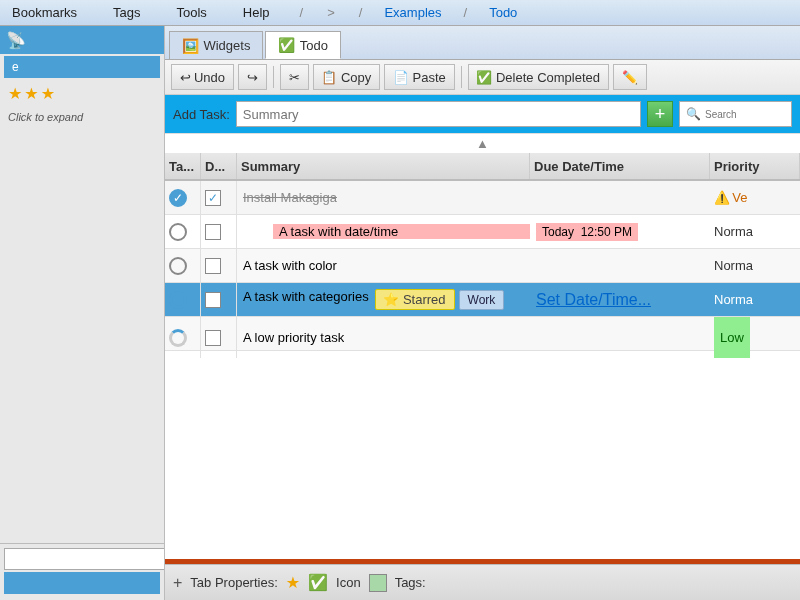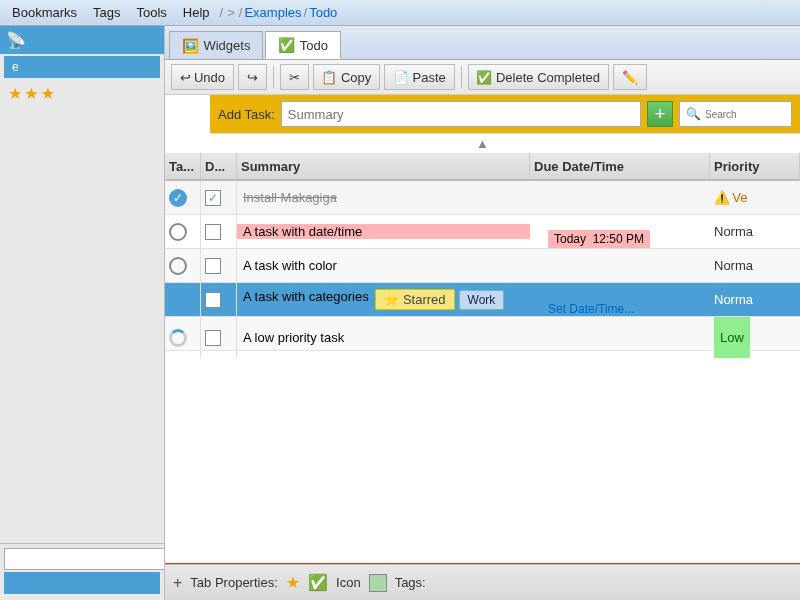--- a/index.html
+++ b/index.html
@@ -49,21 +49,21 @@
       font-size: 11px;
     }
 
     .menubar {
       background: linear-gradient(to bottom, #dce9f5, #c5d8ee);
       height: 26px;
       display: flex;
       align-items: center;
       padding: 0 4px;
       border-bottom: 1px solid #aaa;
-      gap: 0;
+      gap: 20px;
     }
 
     .menu-item {
       padding: 2px 8px;
       cursor: pointer;
       color: #222;
       white-space: nowrap;
     }
 
     .menu-separator { color: #888; padding: 0 2px; }
@@ -222,23 +222,22 @@
       height: 26px;
     }
 
     .toolbar-sep { width: 1px; height: 22px; background: #bbb; margin: 0 2px; }
 
     .add-task-bar {
       display: flex;
       align-items: center;
       gap: 6px;
       padding: 6px 8px;
-      background: #eab308;
+      background: #0ea5e9;
       border-bottom: 1px solid #ddd;
-      margin-left: 45px;
     }
 
     .add-task-label {
       font-size: 13px;
       color: #333;
       white-space: nowrap;
     }
 
     .add-task-input {
       flex: 1;
@@ -278,21 +277,21 @@
       border: none;
       outline: none;
       font-size: 10px;
       width: 80px;
       color: #555;
     }
 
     .task-table {
       flex: 1;
       overflow-y: auto;
-      border-bottom: 1px solid #c2410c;
+      border-bottom: 5px solid #c2410c;
     }
 
     .task-header {
       display: grid;
       grid-template-columns: 36px 36px 1fr 180px 90px;
       background: linear-gradient(to bottom, #e8e8e8, #d8d8d8);
       border-bottom: 2px solid #bbb;
       height: 28px;
       align-items: center;
       font-weight: bold;
@@ -395,35 +394,36 @@
     .task-text.strikethrough {
       text-decoration: line-through;
       color: #888;
     }
 
     .task-text.selected-text { color: #000000; }
 
     .due-date-cell {
       font-size: 12px;
       display: flex;
-      align-items: flex-end;
+      align-items: center;
       height: 100%;
-      padding: 0 18px;
+      padding: 0 6px;
     }
 
     .due-today {
       background: #ffb5b5;
       padding: 2px 6px;
       font-size: 12px;
     }
 
     .due-link {
       color: #0066cc;
-      cursor: pointer;
-      font-size: 12px;
+      text-decoration: underline;
+      cursor: pointer;
+      font-size: 16px;
     }
 
     .priority-cell {
       display: flex;
       align-items: center;
       height: 100%;
       padding: 0 4px;
       font-size: 12px;
     }
 
@@ -544,20 +544,21 @@
     <div class="sidebar">
       <div class="sidebar-top">
         <span class="sidebar-rss">📡</span>
       </div>
       <div class="sidebar-item-blue">e</div>
       <div class="sidebar-stars">
         <span class="star">★</span>
         <span class="star">★</span>
         <span class="star">★</span>
       </div>
+      <div class="sidebar-expand">Click to expand</div>
       <div class="sidebar-bottom">
         <div class="sidebar-input-row">
           <input class="sidebar-text-input" type="text" style="">
 
         </div>
         <div class="sidebar-selected-bar"></div>
       </div>
     </div>
 
     <div class="content-area">
@@ -645,21 +646,21 @@
           </div>
         </div>
 
         <div class="task-row">
           <div class="task-cell">
             <div class="task-radio"></div>
           </div>
           <div class="task-cell">
             <div class="task-checkbox"></div>
           </div>
-          <div class="task-summary-cell" style="background:#ffb5b5; flex:1;">
+          <div class="task-summary-cell" style="background:#ffb5b5; flex:1;margin-left:36px;">
             <span class="task-text">A task with date/time</span>
           </div>
           <div class="due-date-cell">
             <span class="due-today">Today&nbsp;&nbsp;12:50 PM</span>
           </div>
           <div class="priority-cell">
             <span class="priority-normal">Norma</span>
           </div>
         </div>
 

